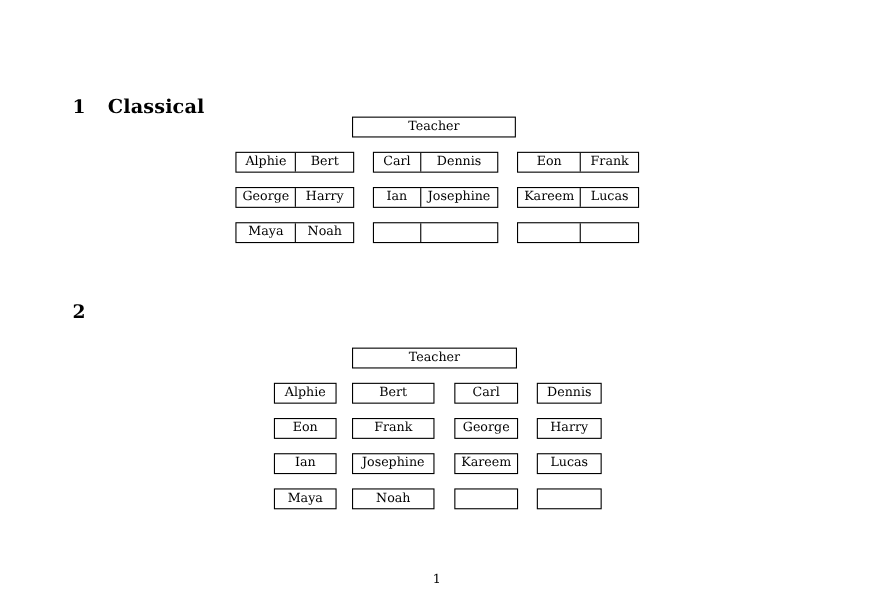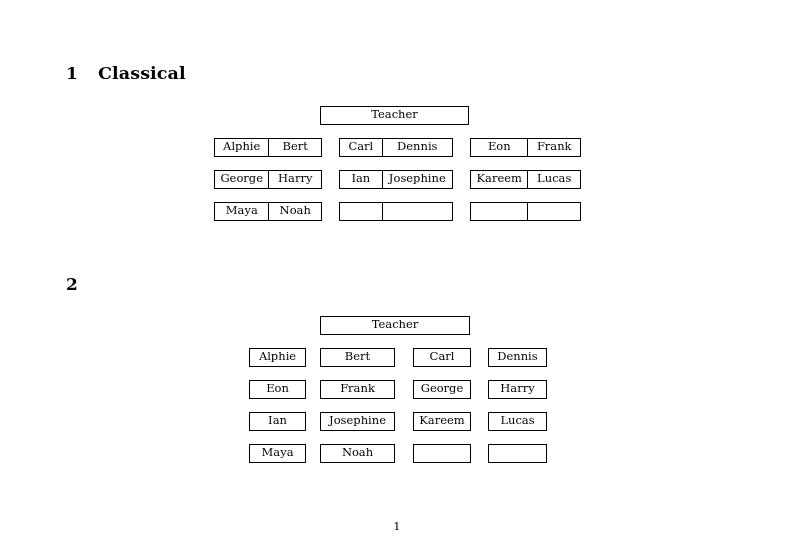--- a/index.html
+++ b/index.html
@@ -30,20 +30,21 @@
     font-size: 17px;
     letter-spacing: 0.1px;
     white-space: nowrap;
   }
   .section-number {
     width: 32px;
     flex: 0 0 32px;
   }
   .section-title {
     font-size: 17.5px;
+    margin-top: 25px;
   }
 
   #heading-classical   { left: 66px; top: 63px; }
   #heading-distributed { left: 66px; top: 274px; }
 
   
   .box-row {
     position: absolute;
     display: flex;
     align-items: flex-start;

